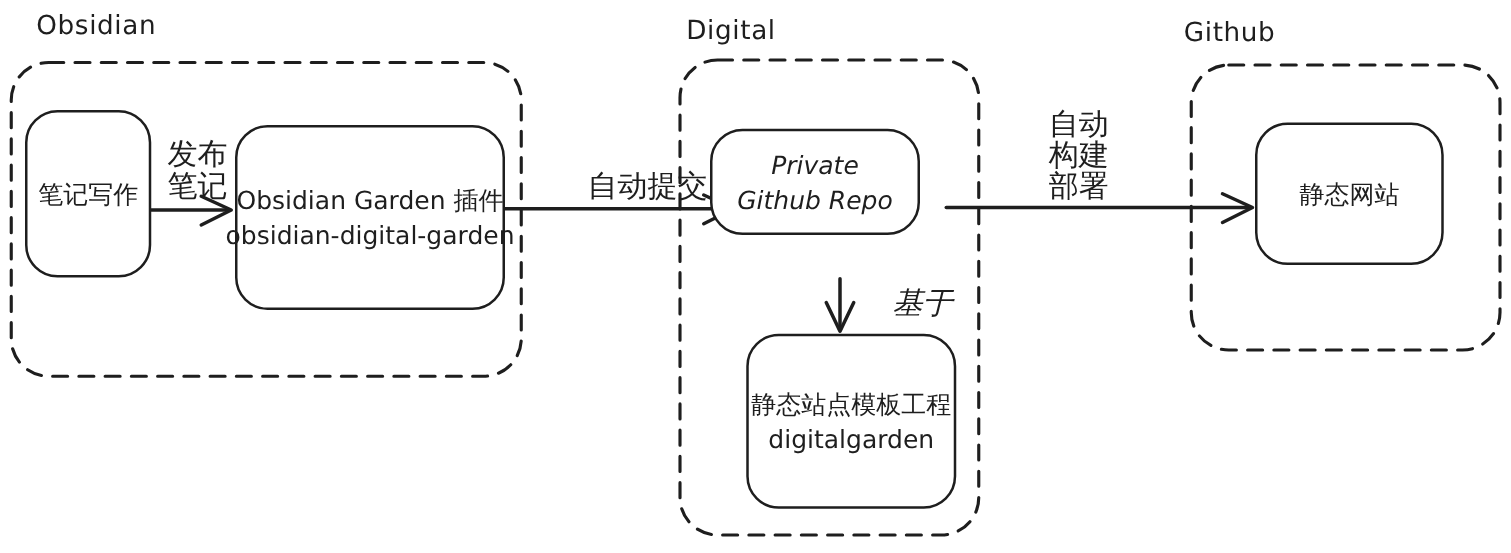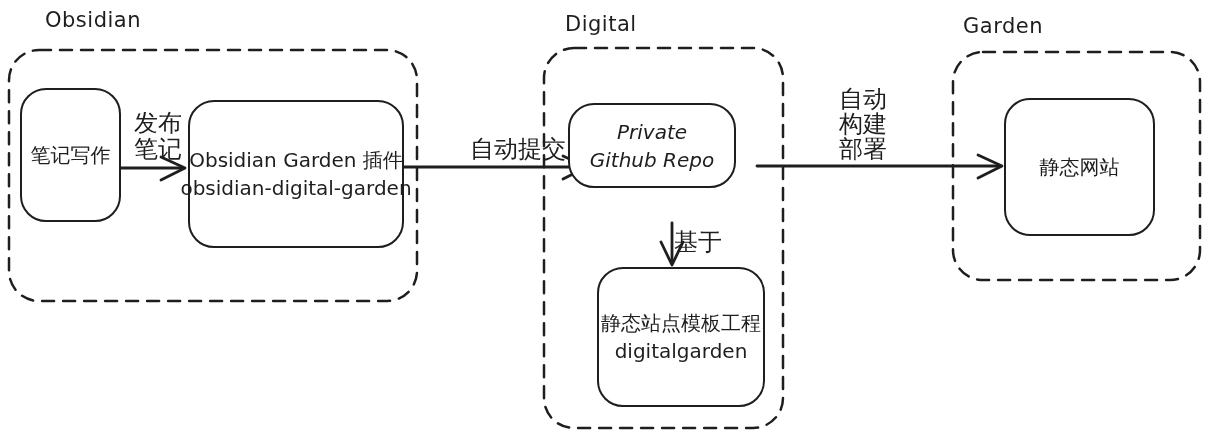--- a/index.html
+++ b/index.html
@@ -18,21 +18,20 @@
     left: 0; top: 0;
     width: 1209px; height: 442px;
   }
   .glabel {
     position: absolute;
     font-size: 21px;
     line-height: 26px;
     letter-spacing: 0.5px;
     color: #1e1e1e;
     white-space: pre;
-    margin-left: 16px;
   }
   .node {
     position: absolute;
     border: 2.6px solid #1e1e1e;
     border-radius: 26px;
     background: #ffffff;
     display: flex;
     align-items: center;
     justify-content: center;
     text-align: center;
@@ -80,46 +79,46 @@
       </g>
       <g>
         <path d="M672 223 L672 261"></path>
         <polyline points="661,242 672,265 683,242"></polyline>
       </g>
     </g>
   </svg>
 
   <div class="glabel" style="left:29px; top:7px;">Obsidian</div>
   <div class="glabel" style="left:549px; top:11px;">Digital</div>
-  <div class="glabel" style="left:947px; top:13px;">Garden</div>
+  <div class="glabel" style="left:947px; top:13px;">Github</div>
 
   <div class="node" style="left:20px; top:88px; width:101px; height:134px;">
     <span class="node-label">笔记写作</span>
   </div>
 
   <div class="node" style="left:188px; top:100px; width:216px; height:148px;">
     <span class="node-label">Obsidian Garden 插件
 obsidian-digital-garden</span>
   </div>
 
   <div class="node" style="left:568px; top:103px; width:168px; height:85px;font-style:italic;">
     <span class="node-label">Private
 Github Repo</span>
   </div>
 
   <div class="node" style="left:597px; top:267px; width:168px; height:140px;">
     <span class="node-label">静态站点模板工程
 digitalgarden</span>
   </div>
 
-  <div class="node" style="left:1004px; top:98px; width:151px; height:138px;">
+  <div class="node" style="left:1004px; top:98px; width:151px; height:114px;">
     <span class="node-label">静态网站</span>
   </div>
 
   <div class="elabel" style="left:134px; top:110px; line-height:26px;">发布
 笔记</div>
   <div class="elabel" style="left:428px; top:137px;margin-left:42px;">自动提交</div>
   <div class="elabel" style="left:839px; top:87px;">自动
 构建
 部署</div>
-  <div class="elabel" style="left:674px; top:230px;">基于</div>
+  <div class="elabel" style="left:714px; top:230px;font-style:italic;">基于</div>
 
 </div>
 
 </body></html>

